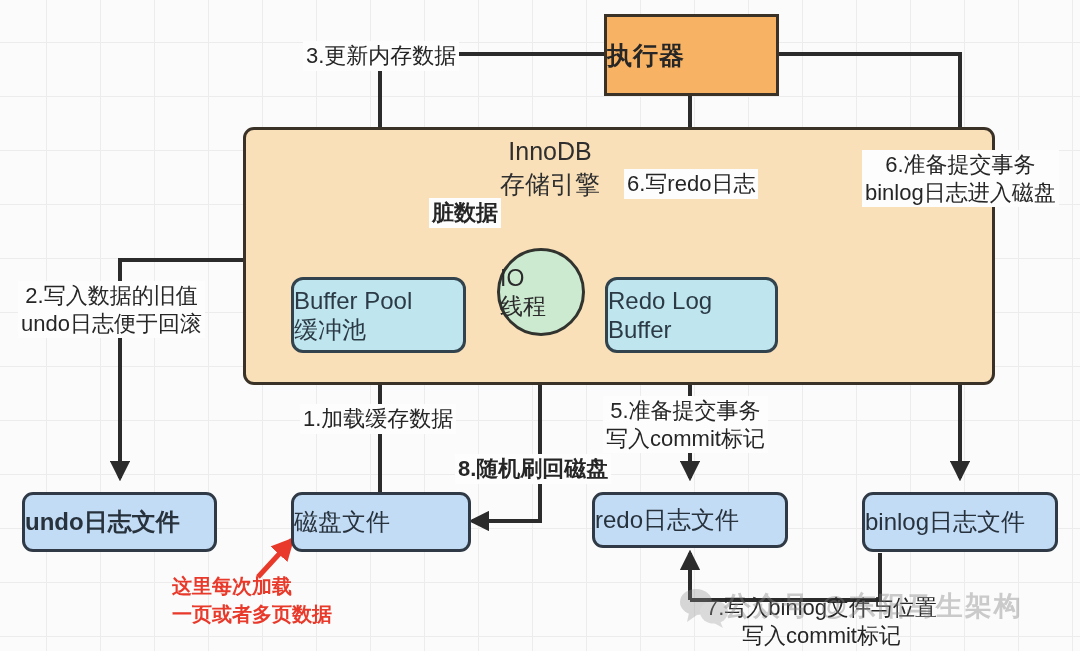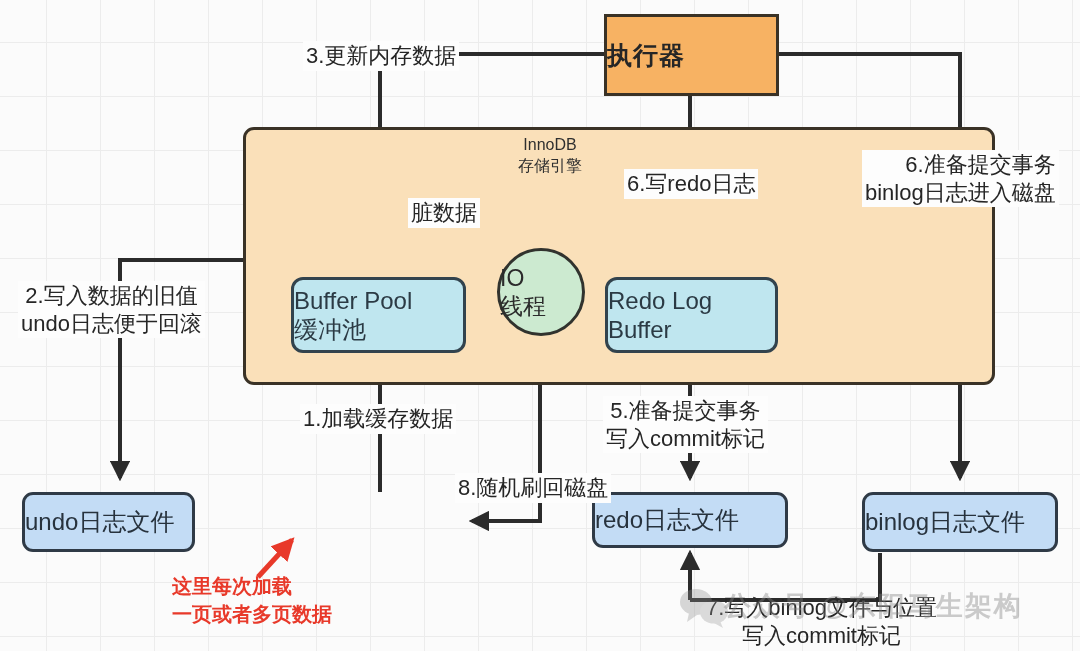--- a/index.html
+++ b/index.html
@@ -49,21 +49,21 @@
     position: absolute;
     box-sizing: border-box;
     background: #fae0b9;
     border: 3px solid #3a3226;
     border-radius: 11px;
   }
   .innodb-title {
     position: absolute;
     text-align: center;
     color: #2f2f2f;
-    font-size: 16px;
+    font-size: 25px;
     line-height: 1.3;
     white-space: nowrap;
   }
   .node-buf {
     background: #bfe6ef;
     border: 3px solid #32434d;
     border-radius: 12px;
     font-size: 24px;
     color: #2b3a44;
   }
@@ -174,60 +174,63 @@
   <div class="node node-circle" style="left:497px; top:248px; width:88px; height:88px;">
     <span class="lbl-line">IO</span>
     <span class="lbl-line">线程</span>
   </div>
 
   <div class="node node-buf" style="left:605px; top:277px; width:173px; height:76px;">
     <span class="lbl-line">Redo Log</span>
     <span class="lbl-line">Buffer</span>
   </div>
 
-  <div class="node node-file" style="left:22px; top:492px; width:173px; height:60px;">
+  <div class="node node-file" style="left:22px; top:492px; width:195px; height:60px;font-weight:bold;">
     <span>undo日志文件</span>
   </div>
 
+  <div class="node node-file" style="left:291px; top:492px; width:180px; height:60px;">
+    <span>磁盘文件</span>
+  </div>
 
   <div class="node node-file" style="left:592px; top:492px; width:196px; height:56px;">
     <span>redo日志文件</span>
   </div>
 
   <div class="node node-file" style="left:862px; top:492px; width:196px; height:60px;">
     <span>binlog日志文件</span>
   </div>
 
   <div class="edge-label" style="left:303px; top:41px;">
     <span class="lbl-line">3.更新内存数据</span>
   </div>
 
   <div class="edge-label" style="left:18px; top:281px;">
     <span class="lbl-line">2.写入数据的旧值</span>
     <span class="lbl-line">undo日志便于回滚</span>
   </div>
 
-  <div class="edge-label" style="left:408px; top:198px;">
+  <div class="edge-label" style="left:429px; top:198px;font-weight:bold;">
     <span class="lbl-line">脏数据</span>
   </div>
 
   <div class="edge-label" style="left:624px; top:169px;">
     <span class="lbl-line">6.写redo日志</span>
   </div>
 
-  <div class="edge-label" style="left:862px; top:150px; text-align:right;">
+  <div class="edge-label" style="left:862px; top:150px; text-align:center;">
     <span class="lbl-line">6.准备提交事务</span>
     <span class="lbl-line">binlog日志进入磁盘</span>
   </div>
 
   <div class="edge-label" style="left:300px; top:404px;">
     <span class="lbl-line">1.加载缓存数据</span>
   </div>
 
-  <div class="edge-label" style="left:455px; top:473px;">
+  <div class="edge-label" style="left:455px; top:454px;font-weight:bold;">
     <span class="lbl-line">8.随机刷回磁盘</span>
   </div>
 
   <div class="edge-label" style="left:603px; top:396px; text-align:center;">
     <span class="lbl-line">5.准备提交事务</span>
     <span class="lbl-line">写入commit标记</span>
   </div>
 
   <div class="edge-label plain" style="left:703px; top:577px; text-align:center;">
     <span class="lbl-line">7.写入binlog文件与位置</span>

